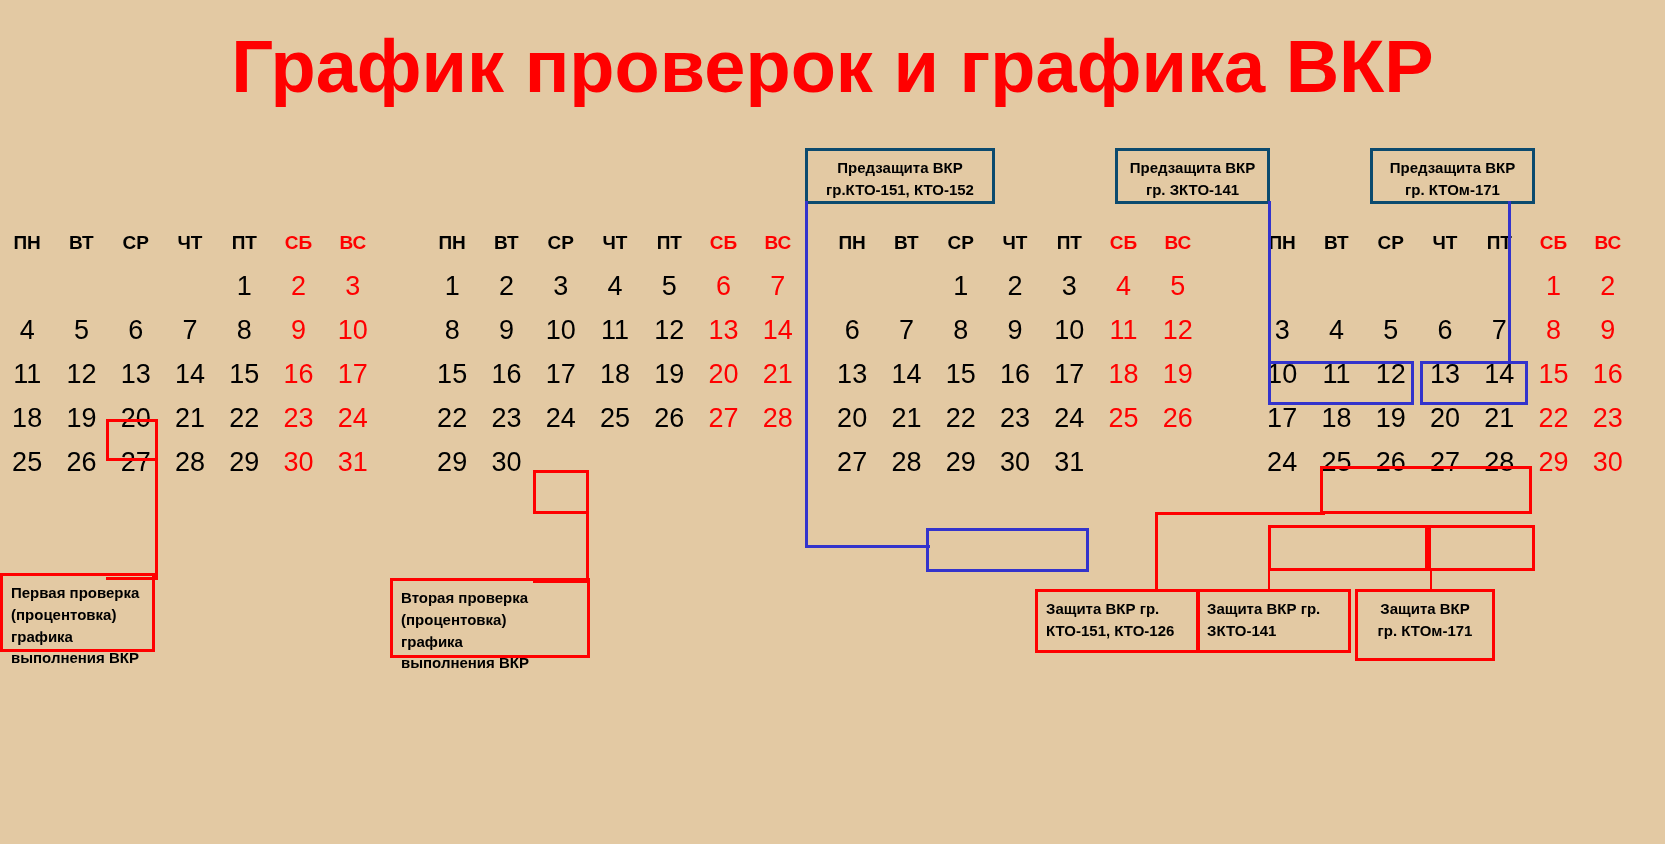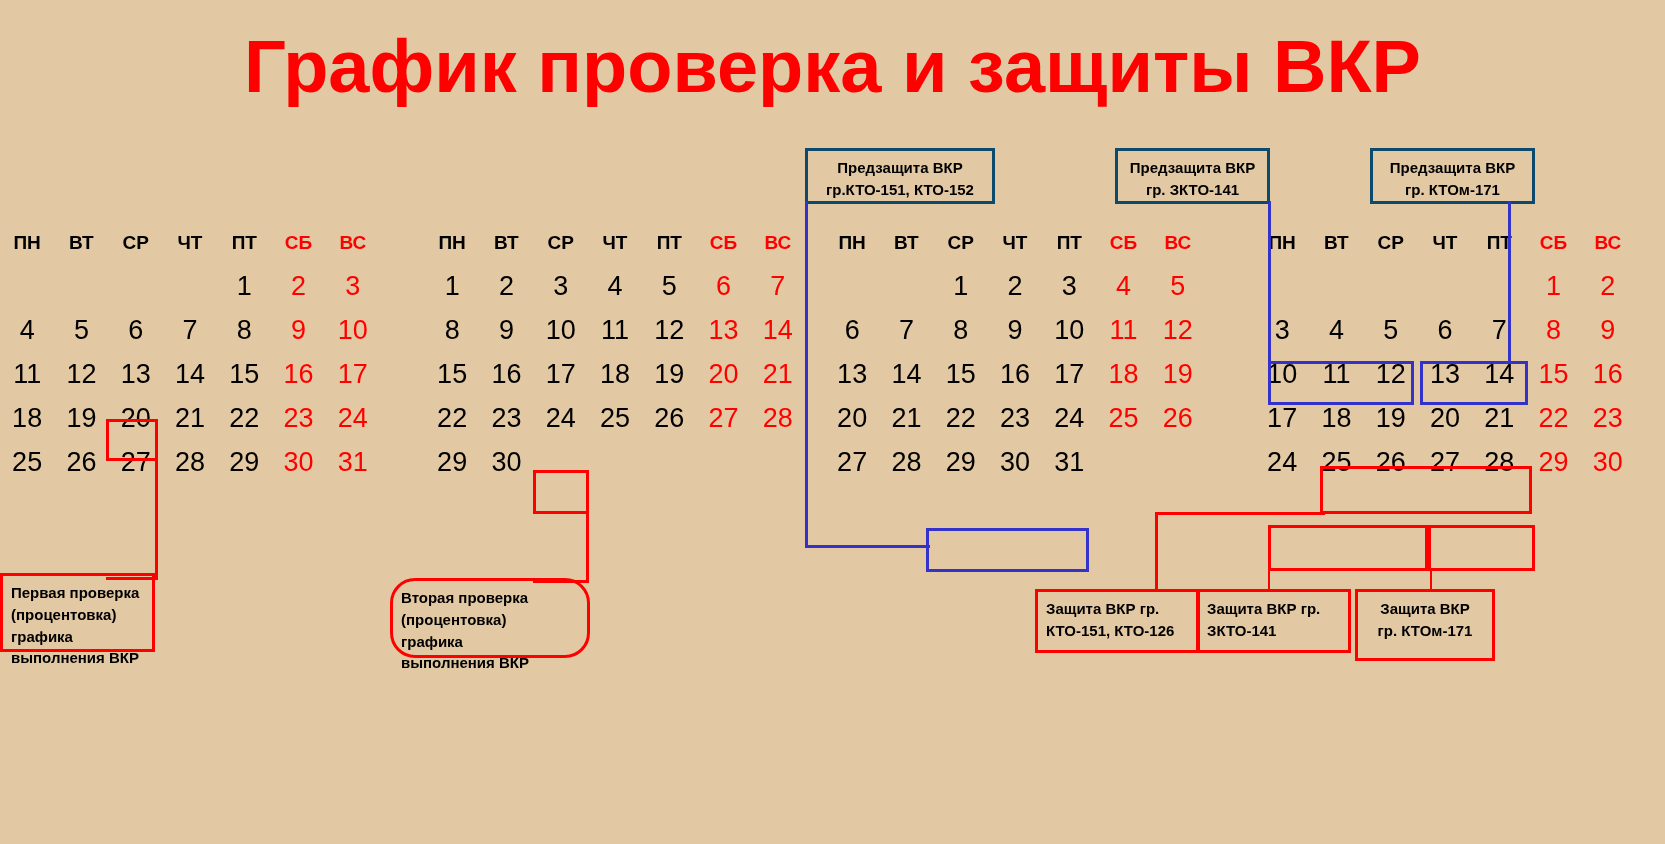--- a/index.html
+++ b/index.html
@@ -88,21 +88,21 @@
   .conn {
     position: absolute;
     background: transparent;
     box-sizing: border-box;
     pointer-events: none;
   }
 </style>
 </head>
 <body>
 
-<div id="page-title">График проверка и защиты ВКР</div>
+<div id="page-title">График проверок и графика ВКР</div>
 
 <div class="month" id="month-0" style="left:0px; top:232px;">
   <div class="grid">
       <div class="dow">ПН</div>
       <div class="dow">ВТ</div>
       <div class="dow">СР</div>
       <div class="dow">ЧТ</div>
       <div class="dow">ПТ</div>
       <div class="dow we">СБ</div>
       <div class="dow we">ВС</div>
@@ -284,21 +284,21 @@
 <div class="note red" id="note-march" style="left:0px; top:573px; width:155px; height:79px;">
   <div>Первая проверка</div>
   <div>(процентовка)</div>
   <div>графика</div>
   <div>выполнения ВКР</div>
 </div>
 
 <div class="box-red" style="left:533px; top:470px; width:56px; height:44px;"></div>
 <div class="conn" style="left:533px; top:508px; width:56px; height:75px; border-right:3px solid #ff0000; border-bottom:3px solid #ff0000;"></div>
 
-<div class="note red" id="note-april" style="left:390px; top:578px; width:200px; height:80px;border-radius:25px;">
+<div class="note red" id="note-april" style="left:390px; top:578px; width:200px; height:80px;">
   <div>Вторая проверка</div>
   <div>(процентовка)</div>
   <div>графика</div>
   <div>выполнения ВКР</div>
 </div>
 
 <div class="note blue" id="note-may-pre" style="left:805px; top:148px; width:190px; height:56px;">
   <div>Предзащита ВКР</div>
   <div>гр.КТО-151, КТО-152</div>
 </div>

